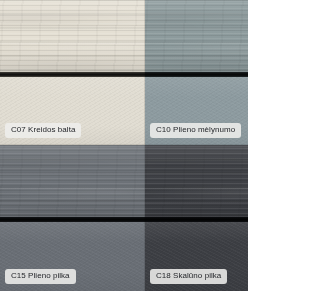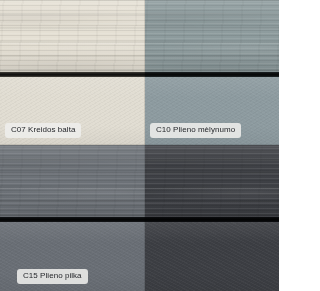--- a/index.html
+++ b/index.html
@@ -7,21 +7,21 @@
     margin: 0;
     padding: 0;
     background: #ffffff;
   }
   body {
     font-family: "Liberation Sans", sans-serif;
   }
 
   #swatch-grid {
     position: relative;
-    width: 279px;
+    width: 248px;
     height: 291px;
     display: grid;
     grid-template-columns: 145px 146px;
     grid-template-rows: 145px 146px;
     overflow: hidden;
   }
 
   .swatch {
     position: relative;
     overflow: hidden;
@@ -241,34 +241,35 @@
       <div class="grain-c"></div>
       <div class="grain-d"></div>
       <div class="board-shade"></div>
     </div>
     <div class="seam" style="background-color: rgb(30, 33, 37);"></div>
     <div class="seam-highlight"></div>
     <div class="board-bottom" style="background: rgb(105, 110, 117);">
       <div class="stipple"></div>
       <div class="bottom-shade"></div>
     </div>
-    <div class="label-pill" style="color: rgb(36, 38, 42); margin-left: 12px;">C15 Plieno pilka</div>
+    <div class="label-pill" style="color: rgb(36, 38, 42);">C15 Plieno pilka</div>
   </div>
 
   <div class="swatch">
     <div class="board-top" style="background: rgb(61, 63, 68);">
       <div class="grain-a"></div>
       <div class="grain-b"></div>
       <div class="grain-c"></div>
       <div class="grain-d"></div>
       <div class="board-shade"></div>
     </div>
     <div class="seam" style="background-color: rgb(20, 22, 26);"></div>
     <div class="seam-highlight"></div>
     <div class="board-bottom" style="background: rgb(60, 62, 67);">
       <div class="stipple"></div>
       <div class="bottom-shade"></div>
     </div>
+    <div class="label-pill" style="color: rgb(36, 38, 42);">C18 Skalūno pilka</div>
   </div>
 
   <div class="v-divider"></div>
   <div class="h-divider"></div>
 </div>
 
 </body></html>

